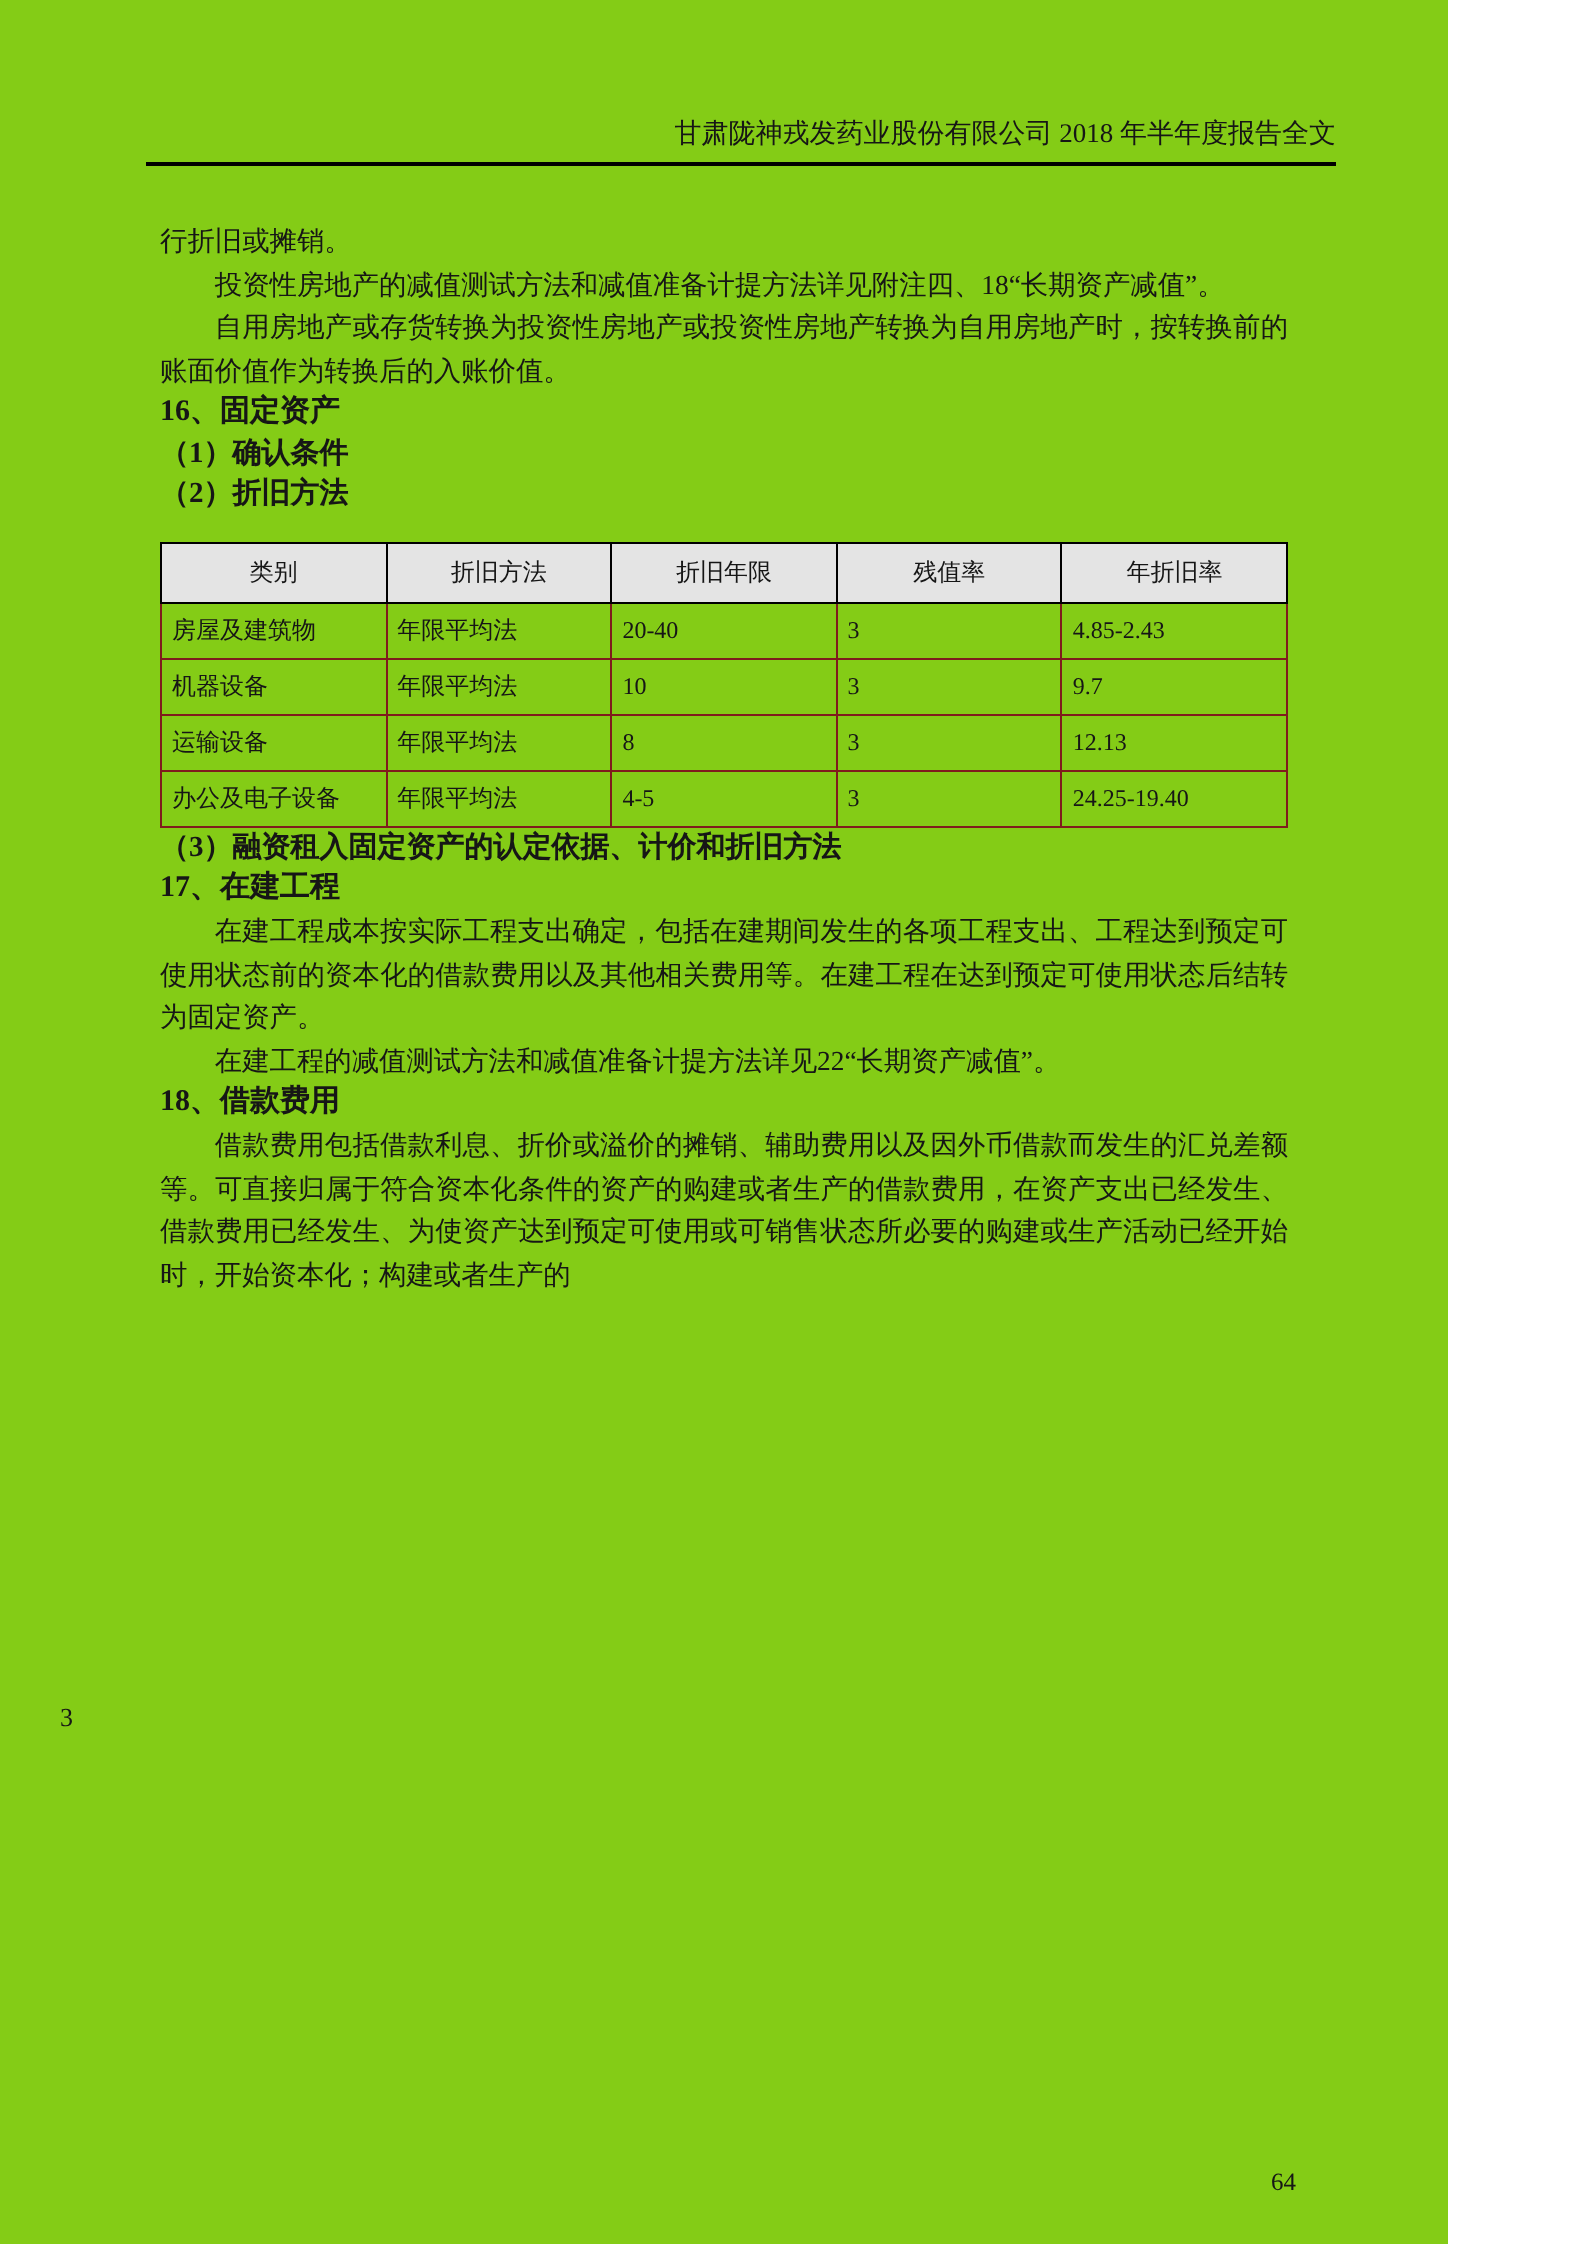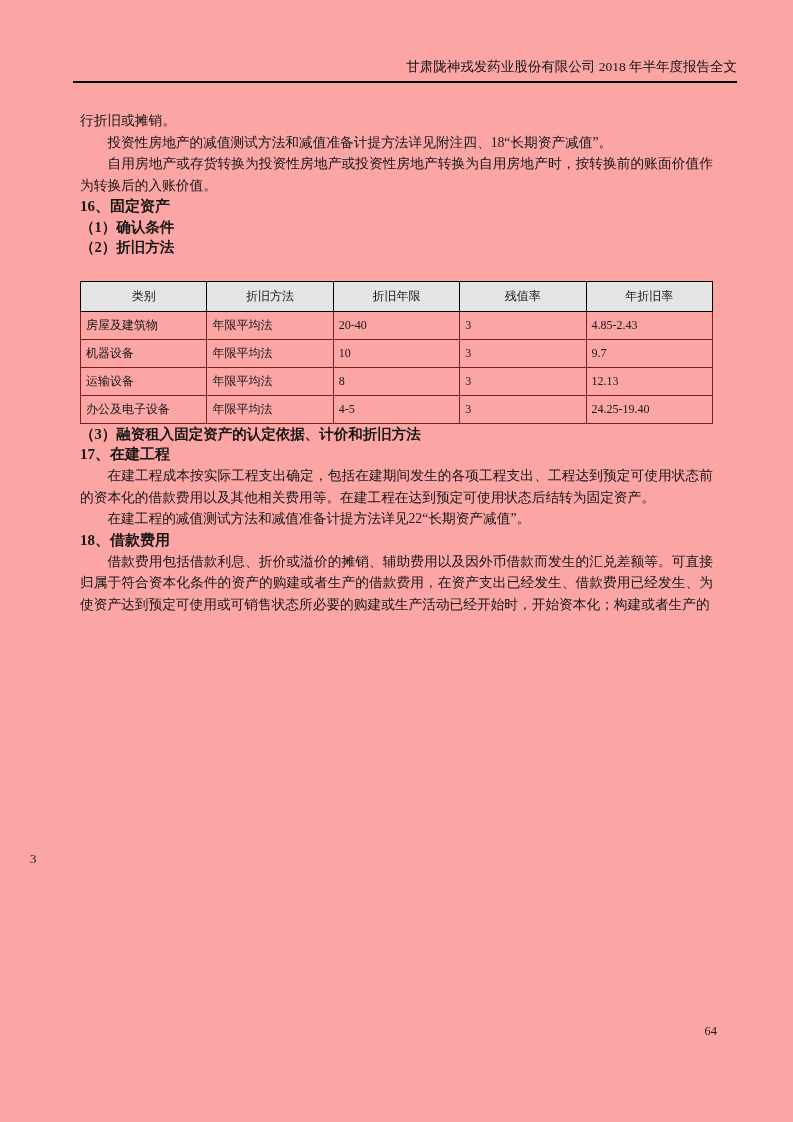--- a/index.html
+++ b/index.html
@@ -2,23 +2,23 @@
 <html><head>
 <meta charset="utf-8">
 <style>
   html, body {
     margin: 0;
     padding: 0;
     background: #ffffff;
   }
   .page {
     position: relative;
-    width: 793px;
+    width: 724px;
     height: 1122px;
-    background: #fca5a5;
+    background: #84cc16;
     color: #161616;
     font-family: "Liberation Serif", "DejaVu Serif", serif;
     overflow: hidden;
     box-sizing: border-box;
   }
   .doc-header {
     margin: 0 56px 0 73px;
     padding-top: 58px;
     padding-bottom: 6px;
     border-bottom: 2px solid #000000;
@@ -55,21 +55,21 @@
   h3.sub {
     margin: 0;
     font-size: 14.5px;
     font-weight: bold;
     line-height: 20px;
   }
   .mt-h2-16 { margin-top: 17px; }
   .mt-h3-1  { margin-top: 21px; }
   .mt-p-sub1{ margin-top: 18px; }
   .mt-h3-2  { margin-top: 19px; }
-  .mt-table { margin-top: 24px; }
+  .mt-table { margin-top: 14px; }
   .mt-h3-3  { margin-top: 17px; }
   .mt-p-sub3{ margin-top: 20px; }
   .mt-h2-17 { margin-top: 14px; }
   .mt-p-17  { margin-top: 23px; }
   .mt-h2-18 { margin-top: 36px; }
   .mt-p-18  { margin-top: 19px; }
 
   table.dep {
     width: 100%;
     border-collapse: collapse;
@@ -95,21 +95,21 @@
   .margin-note {
     position: absolute;
     left: 30px;
     top: 850px;
     font-size: 13px;
     line-height: 18px;
   }
   .page-number {
     position: absolute;
     right: 76px;
-    top: 1024px;
+    top: 1084px;
     font-size: 12.5px;
     line-height: 15px;
     text-align: right;
   }
 </style>
 </head>
 <body>
 
 <div class="page">
 

